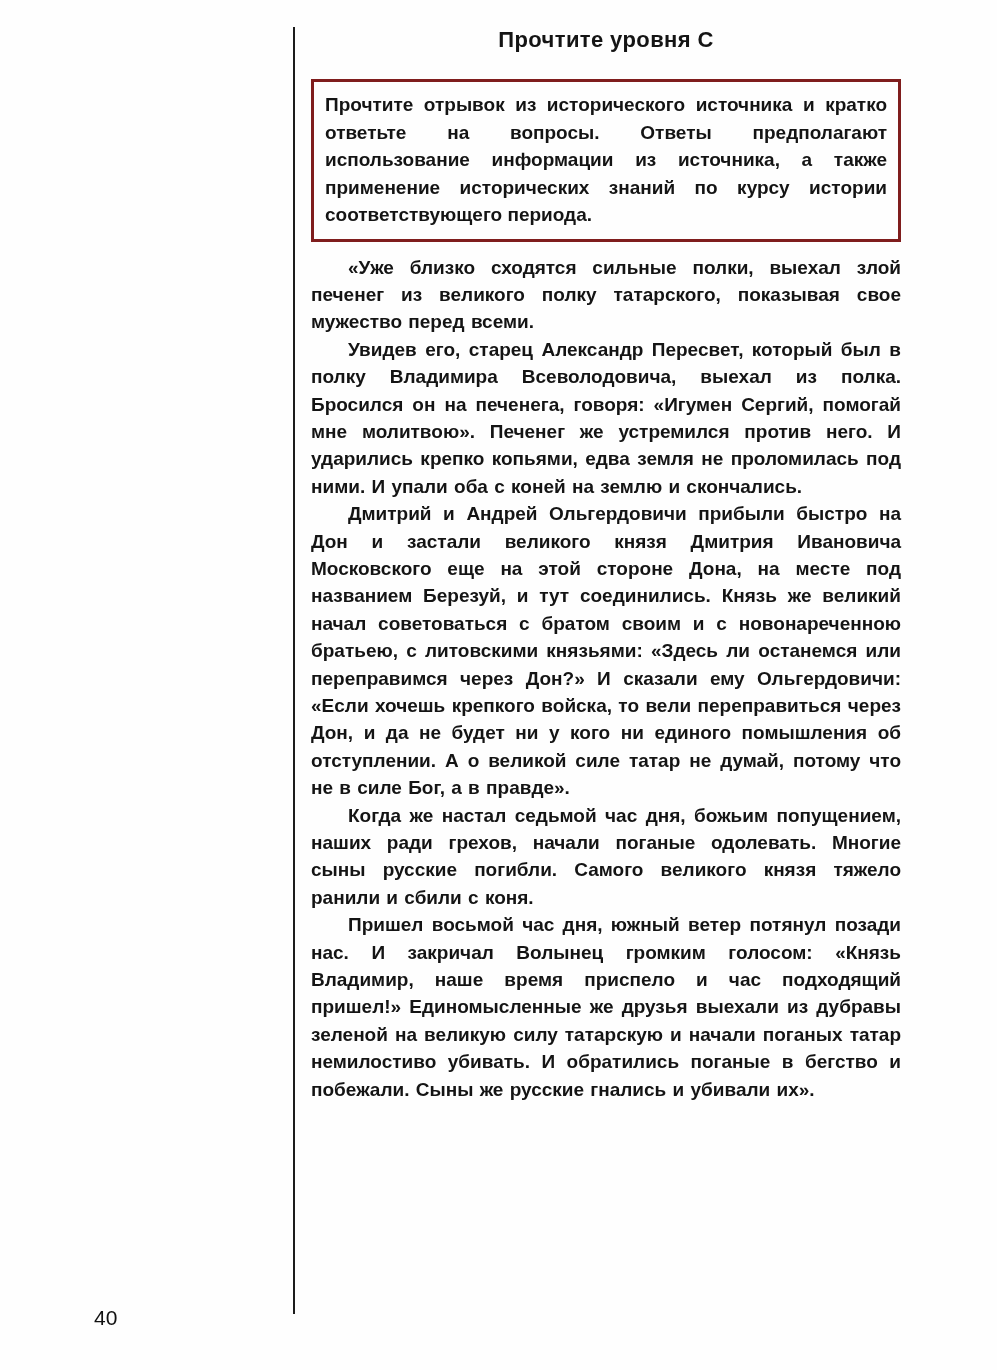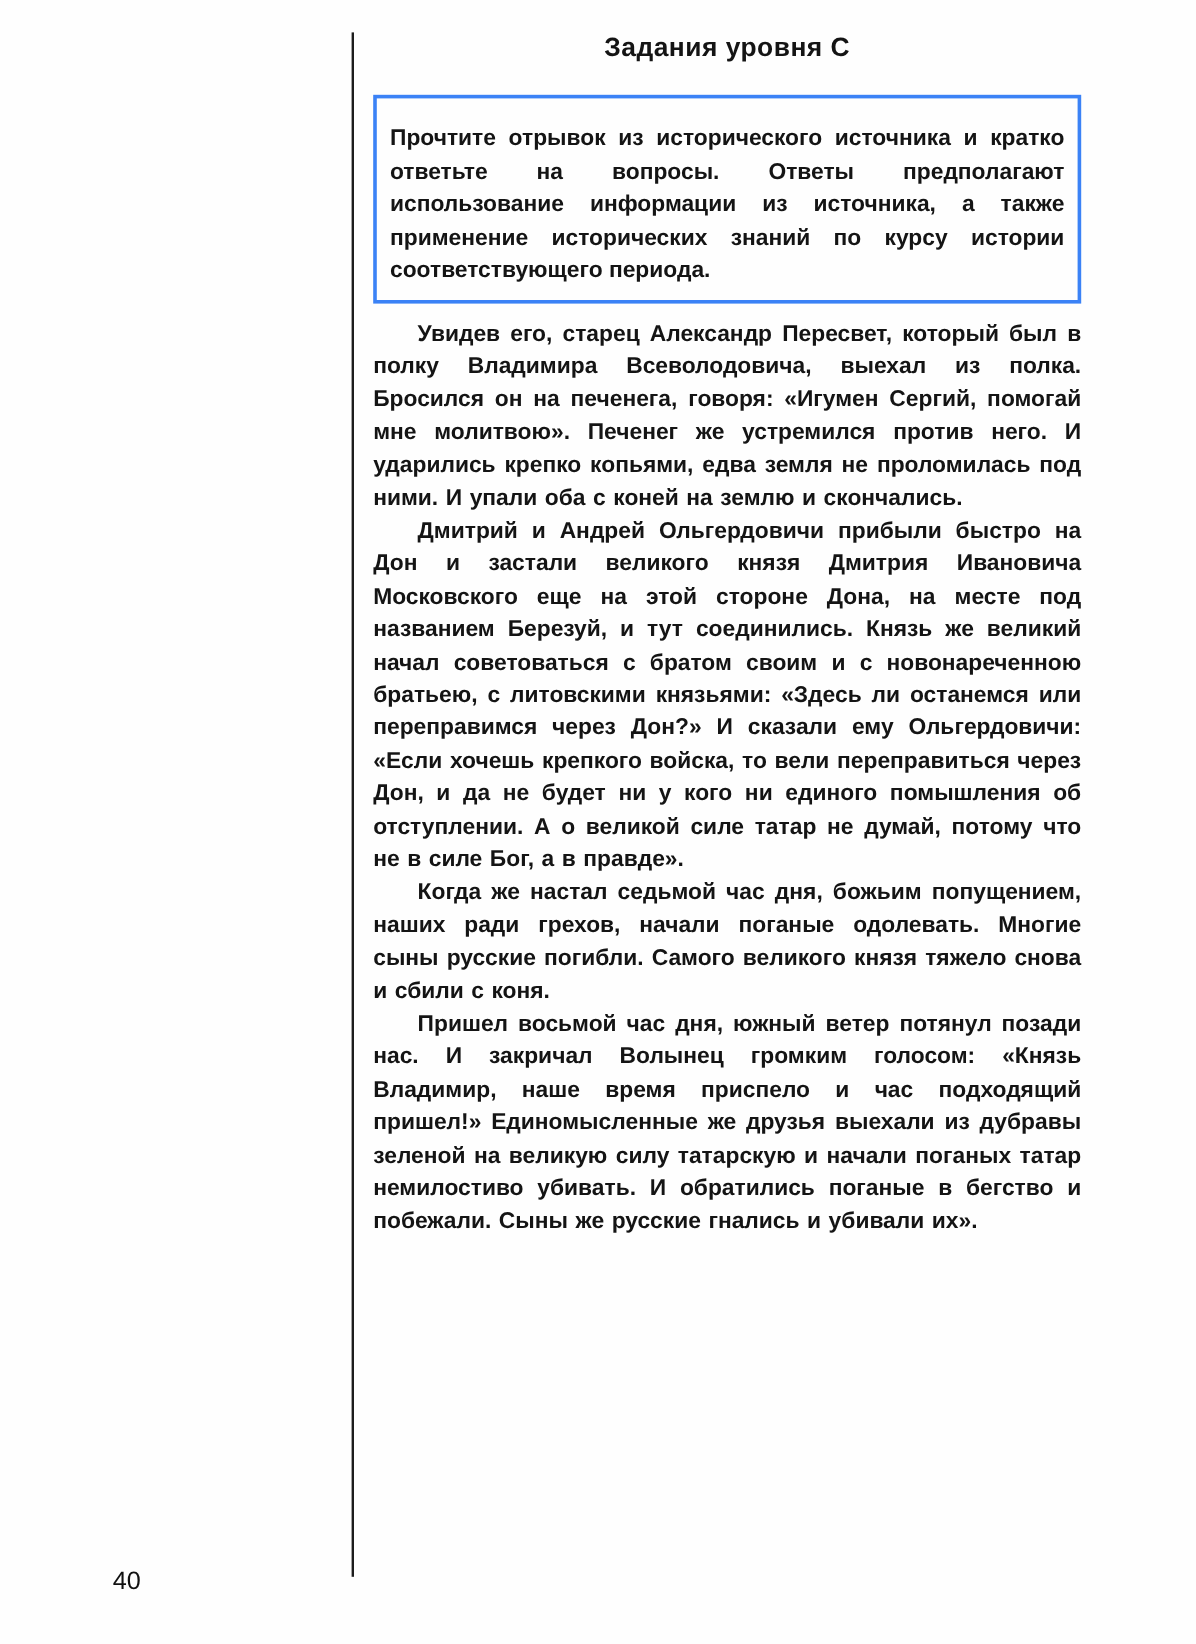--- a/index.html
+++ b/index.html
@@ -28,22 +28,22 @@
     width: 590px;
   }
   .title {
     font-size: 22px;
     font-weight: 700;
     text-align: center;
     letter-spacing: 0.4px;
     margin-bottom: 26px;
   }
   .instruction-box {
-    border: 3px solid #3b82f6;
-    padding: 20px 11px 10px 11px;
+    border: 3px solid #7f1d1d;
+    padding: 9px 11px 10px 11px;
     margin-bottom: 12px;
   }
   .instruction-box p {
     font-size: 19px;
     line-height: 27.5px;
     font-weight: 600;
     text-align: justify;
   }
   .body-text p {
     font-size: 19px;
@@ -65,30 +65,31 @@
 </style>
 </head>
 <body>
 
 <div class="sheet">
 
   <div class="margin-rule"></div>
 
   <div class="content">
 
-    <h1 class="title">Задания уровня С</h1>
+    <h1 class="title">Прочтите уровня С</h1>
 
     <div class="instruction-box">
       <p>Прочтите отрывок из исторического источника и кратко ответьте на вопросы. Ответы предполагают использование информации из источника, а также применение исторических знаний по курсу истории соответствующего периода.</p>
     </div>
 
     <div class="body-text">
+      <p>«Уже близко сходятся сильные полки, выехал злой печенег из великого полку татарского, показывая свое мужество перед всеми.</p>
       <p>Увидев его, старец Александр Пересвет, который был в полку Владимира Всеволодовича, выехал из полка. Бросился он на печенега, говоря: «Игумен Сергий, помогай мне молитвою». Печенег же устремился против него. И ударились крепко копьями, едва земля не проломилась под ними. И упали оба с коней на землю и скончались.</p>
       <p>Дмитрий и Андрей Ольгердовичи прибыли быстро на Дон и застали великого князя Дмитрия Ивановича Московского еще на этой стороне Дона, на месте под названием Березуй, и тут соединились. Князь же великий начал советоваться с братом своим и с новонареченною братьею, с литовскими князьями: «Здесь ли останемся или переправимся через Дон?» И сказали ему Ольгердовичи: «Если хочешь крепкого войска, то вели переправиться через Дон, и да не будет ни у кого ни единого помышления об отступлении. А о великой силе татар не думай, потому что не в силе Бог, а в правде».</p>
-      <p>Когда же настал седьмой час дня, божьим попущением, наших ради грехов, начали поганые одолевать. Многие сыны русские погибли. Самого великого князя тяжело снова и сбили с коня.</p>
+      <p>Когда же настал седьмой час дня, божьим попущением, наших ради грехов, начали поганые одолевать. Многие сыны русские погибли. Самого великого князя тяжело ранили и сбили с коня.</p>
       <p>Пришел восьмой час дня, южный ветер потянул позади нас. И закричал Волынец громким голосом: «Князь Владимир, наше время приспело и час подходящий пришел!» Единомысленные же друзья выехали из дубравы зеленой на великую силу татарскую и начали поганых татар немилостиво убивать. И обратились поганые в бегство и побежали. Сыны же русские гнались и убивали их».</p>
     </div>
 
   </div>
 
   <div class="page-number">40</div>
 
 </div>
 
 </body></html>

